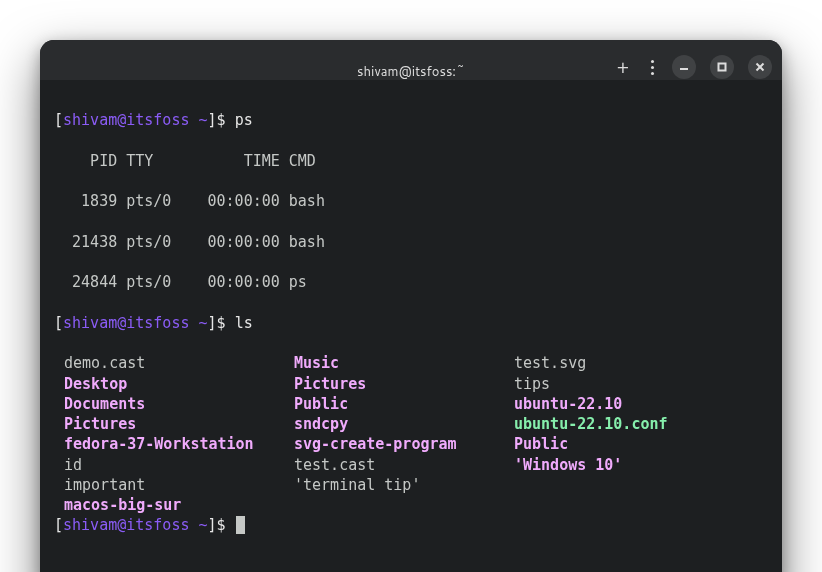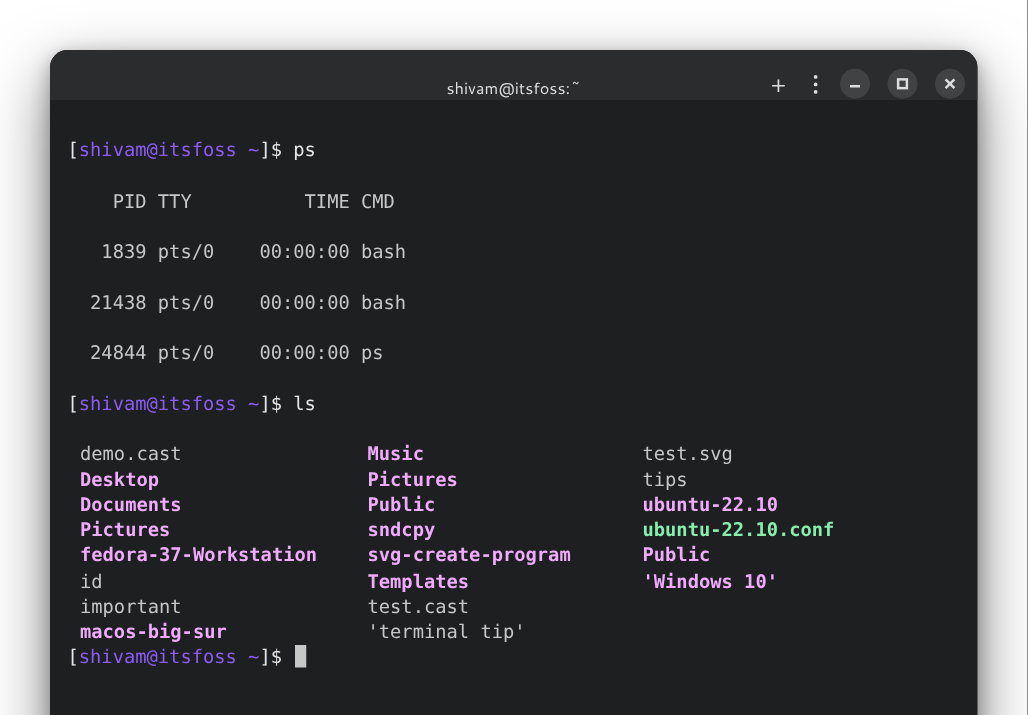--- a/index.html
+++ b/index.html
@@ -137,17 +137,17 @@
 
   <div class="terminal">
 <span class="line"><span class="prompt-bracket">[</span><span class="prompt-user">shivam@itsfoss</span><span class="prompt-user"> ~</span><span class="prompt-bracket">]$ </span><span class="cmd">ps</span></span>
 <span class="line ps-line">    PID TTY          TIME CMD</span>
 <span class="line ps-line">   1839 pts/0    00:00:00 bash</span>
 <span class="line ps-line">  21438 pts/0    00:00:00 bash</span>
 <span class="line ps-line">  24844 pts/0    00:00:00 ps</span>
 <span class="line"><span class="prompt-bracket">[</span><span class="prompt-user">shivam@itsfoss</span><span class="prompt-user"> ~</span><span class="prompt-bracket">]$ </span><span class="cmd">ls</span></span>
 <div class="ls-grid">
 <div class="ls-col" id="lscol1"><span class="f-plain">demo.cast</span><span class="f-dir">Desktop</span><span class="f-dir">Documents</span><span class="f-dir">Pictures</span><span class="f-dir">fedora-37-Workstation</span><span class="f-plain">id</span><span class="f-plain">important</span><span class="f-dir">macos-big-sur</span></div>
-<div class="ls-col" id="lscol2"><span class="f-dir">Music</span><span class="f-dir">Pictures</span><span class="f-dir">Public</span><span class="f-dir">sndcpy</span><span class="f-dir">svg-create-program</span><span class="f-dir">Templates</span><span class="f-plain">test.cast</span><span class="f-plain">'terminal tip'</span></div>
+<div class="ls-col" id="lscol2"><span class="f-dir">Music</span><span class="f-dir">Pictures</span><span class="f-dir">Public</span><span class="f-dir">sndcpy</span><span class="f-dir">svg-create-program</span><span class="f-plain">test.cast</span><span class="f-plain">'terminal tip'</span></div>
 <div class="ls-col" id="lscol3"><span class="f-plain">test.svg</span><span class="f-plain">tips</span><span class="f-dir">ubuntu-22.10</span><span class="f-exec">ubuntu-22.10.conf</span><span class="f-dir">Public</span><span class="f-dir">'Windows 10'</span></div>
 </div><span class="line"><span class="prompt-bracket">[</span><span class="prompt-user">shivam@itsfoss</span><span class="prompt-user"> ~</span><span class="prompt-bracket">]$ </span><span class="cursor"></span></span>
   </div>
 </div>
 
 </body></html>

